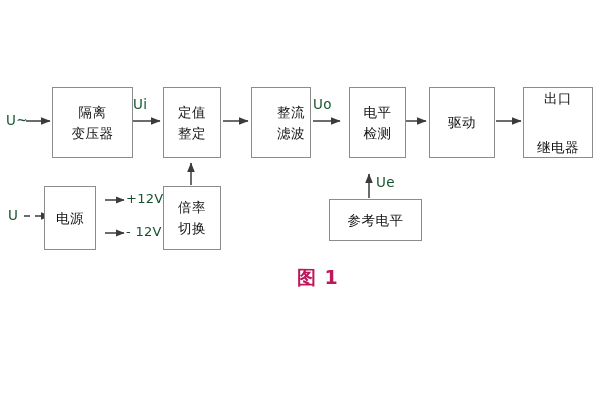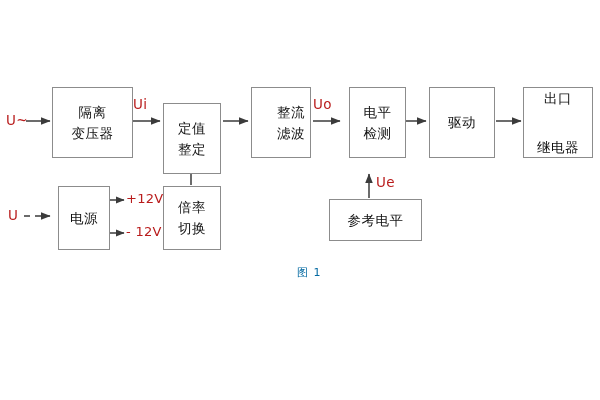--- a/index.html
+++ b/index.html
@@ -35,41 +35,42 @@
     line-height: 1.55;
     font-size: 13.5px;
     color: #111111;
     letter-spacing: 0.5px;
   }
   .box .ln { display: block; white-space: nowrap; }
 
   .label {
     position: absolute;
     font-size: 13.5px;
-    color: #b91c1c;
+    color: #14532d;
     white-space: nowrap;
     letter-spacing: 0.3px;
     text-align: center;
   }
   .label.small { font-size: 13px; }
 
   
   #wires {
     position: absolute;
     left: 0; top: 0;
     width: 600px;
     height: 400px;
     pointer-events: none;
   }
 
   .caption {
     position: absolute;
-    font-size: 11px;
-    color: #0369a1;
+    font-size: 19px;
+    color: #be185d;
     letter-spacing: 1px;
+    font-weight: bold;
   }
 </style>
 </head>
 <body>
 
 <div id="diagram">
 
   <svg id="wires" viewBox="0 0 600 400" xmlns="http://www.w3.org/2000/svg">
     <defs>
       <marker id="ah" markerWidth="7" markerHeight="7" refX="6.2" refY="3" orient="auto">
@@ -105,21 +106,21 @@
     <g stroke="#3b3b3b" stroke-width="1.5" fill="none">
       <line x1="24" y1="216" x2="50" y2="216" stroke-dasharray="6 5" marker-end="url(#ah)"></line>
     </g>
   </svg>
 
   <div class="box" style="left:52px; top:87px; width:81px; height:71px;">
     <span class="ln">隔离</span>
     <span class="ln">变压器</span>
   </div>
 
-  <div class="box" style="left:163px; top:87px; width:58px; height:71px;margin-top:16px;">
+  <div class="box" style="left:163px; top:87px; width:58px; height:71px;">
     <span class="ln">定值</span>
     <span class="ln">整定</span>
   </div>
 
   <div class="box" style="left:251px; top:87px; width:60px; height:71px;padding-left:20px;">
     <span class="ln">整流</span>
     <span class="ln">滤波</span>
   </div>
 
   <div class="box" style="left:341px; top:87px; width:57px; height:71px;margin-left:8px;">
@@ -129,21 +130,21 @@
 
   <div class="box" style="left:429px; top:87px; width:66px; height:71px;">
     <span class="ln">驱动</span>
   </div>
 
   <div class="box" style="left:523px; top:87px; width:70px; height:71px;gap:28px;">
     <span class="ln">出口</span>
     <span class="ln">继电器</span>
   </div>
 
-  <div class="box" style="left:58px; top:186px; width:52px; height:64px;">
+  <div class="box" style="left:44px; top:186px; width:52px; height:64px;">
     <span class="ln">电源</span>
   </div>
 
   <div class="box" style="left:163px; top:186px; width:58px; height:64px;">
     <span class="ln">倍率</span>
     <span class="ln">切换</span>
   </div>
 
   <div class="box" style="left:329px; top:199px; width:93px; height:42px;">
     <span class="ln">参考电平</span>

